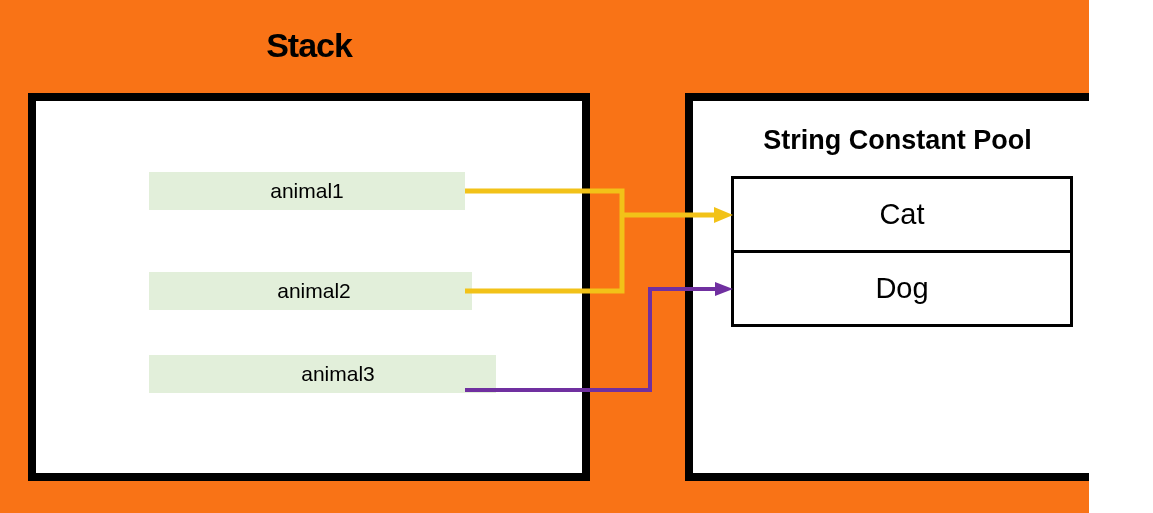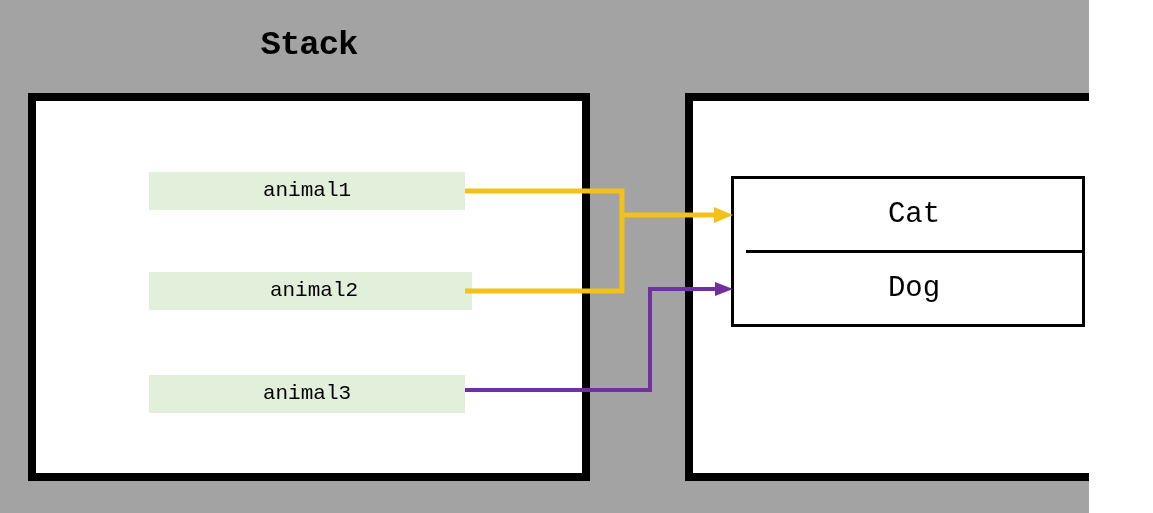--- a/index.html
+++ b/index.html
@@ -4,22 +4,22 @@
 <style>
   html, body {
     margin: 0;
     padding: 0;
     background: #ffffff;
   }
   .canvas {
     position: relative;
     width: 1089px;
     height: 513px;
-    background: #a3a3a3;
-    font-family: Liberation Mono, monospace;
+    background: #f97316;
+    font-family: Liberation Sans, sans-serif;
     color: #000000;
     overflow: hidden;
   }
   .region-title {
     position: absolute;
     text-align: center;
     font-size: 34px;
     font-weight: 700;
     letter-spacing: -1px;
   }
@@ -40,39 +40,38 @@
     left: 149px;
     width: 316px;
     height: 38px;
     line-height: 38px;
     text-align: center;
     font-size: 21px;
     background: #E2EFDA;
   }
   .var-1 { top: 172px; }
   .var-2 { top: 272px; padding-left: 7px; }
-  .var-3 { top: 375px; }
+  .var-3 { top: 355px; padding-left: 31px; }
 
   .pool-label {
     position: absolute;
     left: 685px;
     top: 125px;
     width: 425px;
     text-align: center;
     font-size: 27px;
     font-weight: 700;
   }
   .pool-table {
     position: absolute;
     left: 731px;
     top: 176px;
     width: 336px;
     border: 3px solid #000000;
     background: #ffffff;
-    padding-left: 12px;
   }
   .pool-row {
     height: 71px;
     line-height: 71px;
     text-align: center;
     font-size: 29px;
   }
   .pool-row.first {
     border-bottom: 3px solid #000000;
   }
@@ -97,20 +96,21 @@
   <div class="memory-box box-stack"></div>
 
   <div class="memory-box box-heap"></div>
 
   <div class="var-box var-1">animal1</div>
 
   <div class="var-box var-2">animal2</div>
 
   <div class="var-box var-3">animal3</div>
 
+  <div class="pool-label">String Constant Pool</div>
 
   <div class="pool-table">
     <div class="pool-row first">Cat</div>
     <div class="pool-row">Dog</div>
   </div>
 
   <svg class="arrows-layer" viewBox="0 0 1153 513" xmlns="http://www.w3.org/2000/svg">
 
     <path d="M465,191 L622,191 L622,291 L465,291 M622,215 L715,215" fill="none" stroke="#F2C218" stroke-width="5"></path>
     <polygon points="714,207 733,215 714,223" fill="#F2C218"></polygon>

